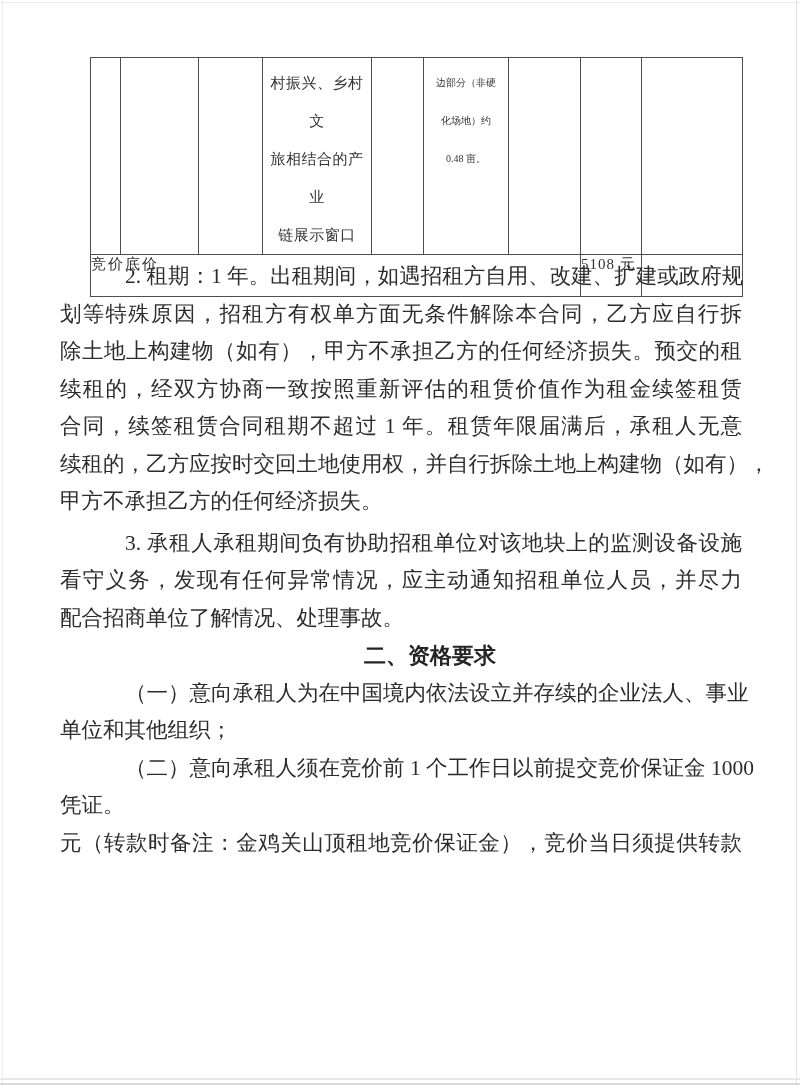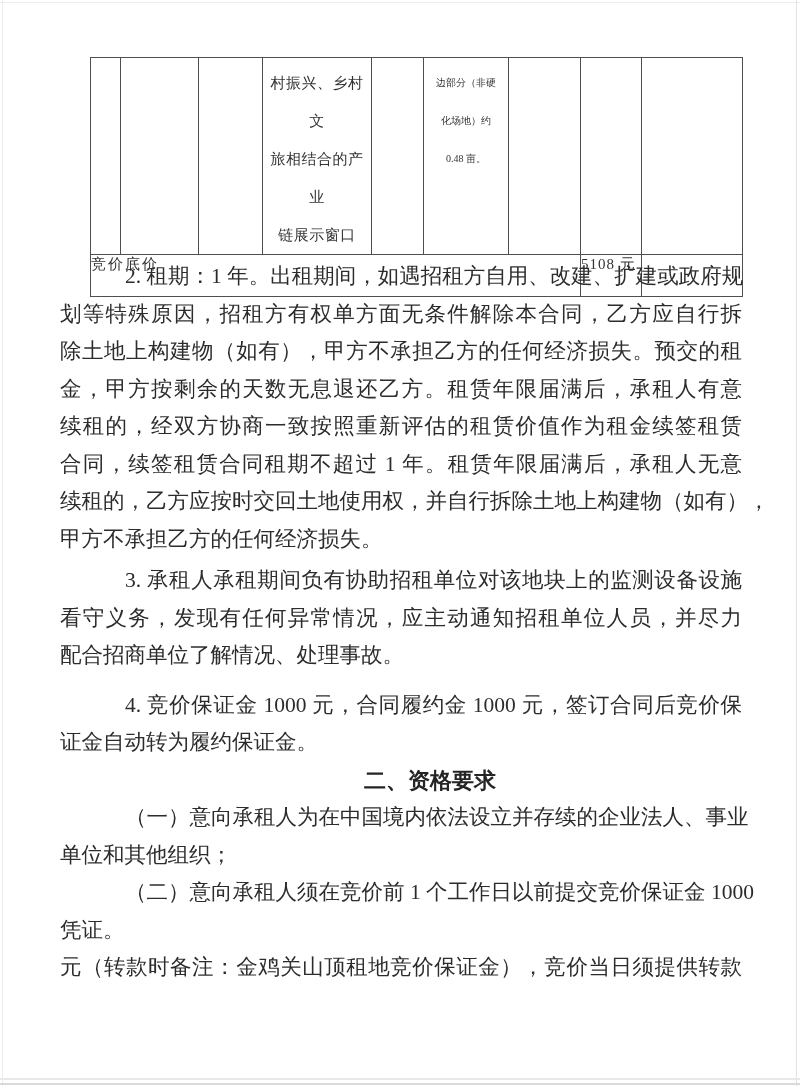--- a/index.html
+++ b/index.html
@@ -112,37 +112,32 @@
     </tr>
   </tbody>
     </table>
 
   <div class="bodytext">
 
     <div class="para p-rent">
       <div class="bl ind">2. 租期：1 年。出租期间，如遇招租方自用、改建、扩建或政府规</div>
       <div class="bl">划等特殊原因，招租方有权单方面无条件解除本合同，乙方应自行拆</div>
       <div class="bl">除土地上构建物（如有），甲方不承担乙方的任何经济损失。预交的租</div>
-      <div class="bl">金，甲方按剩余的天数无息退还乙方。租赁年限届满后，承租人有意</div>
       <div class="bl">续租的，经双方协商一致按照重新评估的租赁价值作为租金续签租赁</div>
       <div class="bl">合同，续签租赁合同租期不超过 1 年。租赁年限届满后，承租人无意</div>
       <div class="bl">续租的，乙方应按时交回土地使用权，并自行拆除土地上构建物（如有），</div>
       <div class="bl last">甲方不承担乙方的任何经济损失。</div>
     </div>
 
     <div class="para p-guard">
       <div class="bl ind">3. 承租人承租期间负有协助招租单位对该地块上的监测设备设施</div>
       <div class="bl">看守义务，发现有任何异常情况，应主动通知招租单位人员，并尽力</div>
       <div class="bl last">配合招商单位了解情况、处理事故。</div>
     </div>
 
-    <div class="para p-deposit">
-      <div class="bl ind">4. 竞价保证金 1000 元，合同履约金 1000 元，签订合同后竞价保</div>
-      <div class="bl last">证金自动转为履约保证金。</div>
-    </div>
 
     <div class="heading">二、资格要求</div>
 
     <div class="para p-q1">
       <div class="bl ind">（一）意向承租人为在中国境内依法设立并存续的企业法人、事业</div>
       <div class="bl last">单位和其他组织；</div>
     </div>
 
     <div class="para p-q2">
       <div class="bl ind">（二）意向承租人须在竞价前 1 个工作日以前提交竞价保证金 1000</div>

